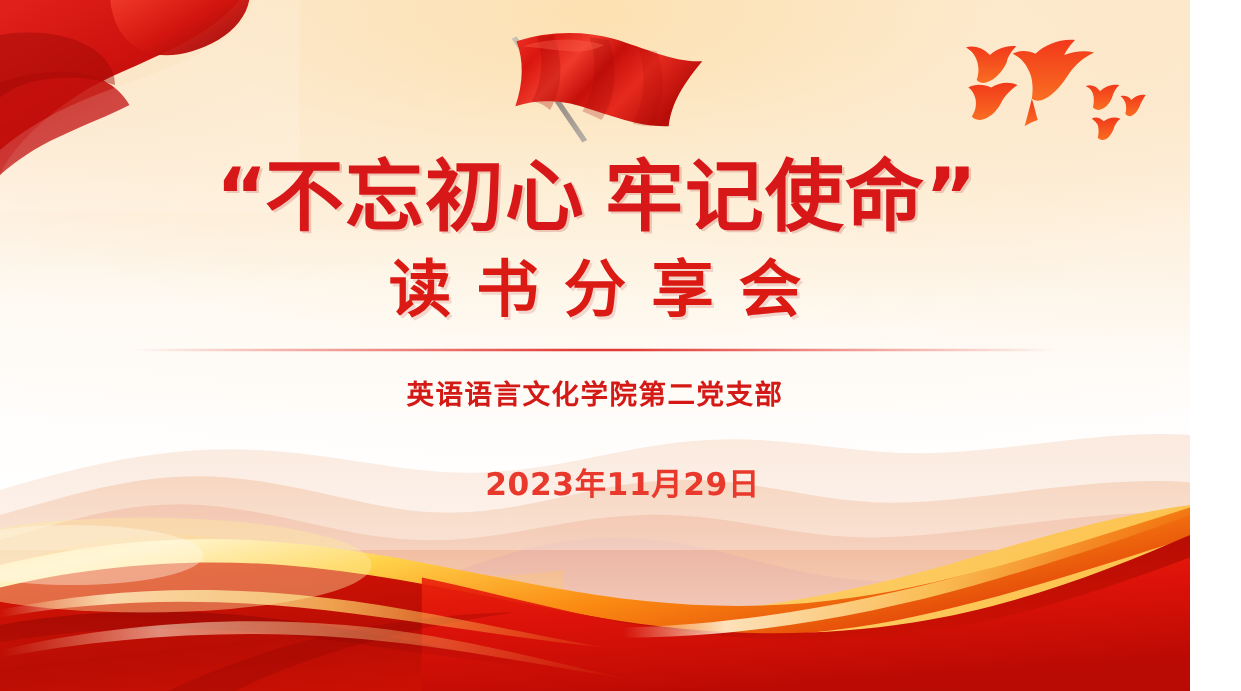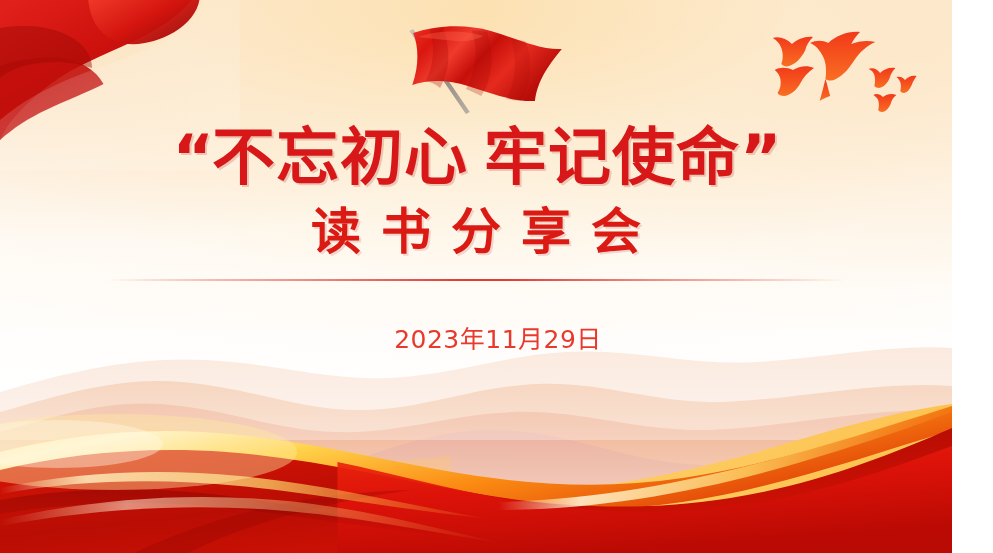--- a/index.html
+++ b/index.html
@@ -88,21 +88,21 @@
     font-weight: 800;
     color: #d41a16;
     letter-spacing: 1.2px;
     white-space: nowrap;
     font-family: "DejaVu Sans", "Liberation Sans", sans-serif;
   }
 
   .date {
     margin-top: 38px;
     font-size: 25px;
-    font-weight: 400;
+    font-weight: 700;
     color: #e8392c;
     letter-spacing: 0.5px;
     white-space: nowrap;
     font-family: "DejaVu Sans", "Liberation Sans", sans-serif;
     margin-left: 44px;
   }
 </style>
 </head>
 <body>
 
@@ -359,18 +359,19 @@
   <div class="content">
 
     <div class="title-main">
       <span class="qmark">“</span><span>不忘初心</span><span class="gap"></span><span>牢记使命</span><span class="qmark">”</span>
     </div>
 
     <div class="title-sub">读书分享会</div>
 
     <div class="divider"></div>
 
+    <div class="org">英语语言文化学院第二党支部</div>
 
     <div class="date">2023年11月29日</div>
 
   </div>
 
 </div>
 
 </body></html>

